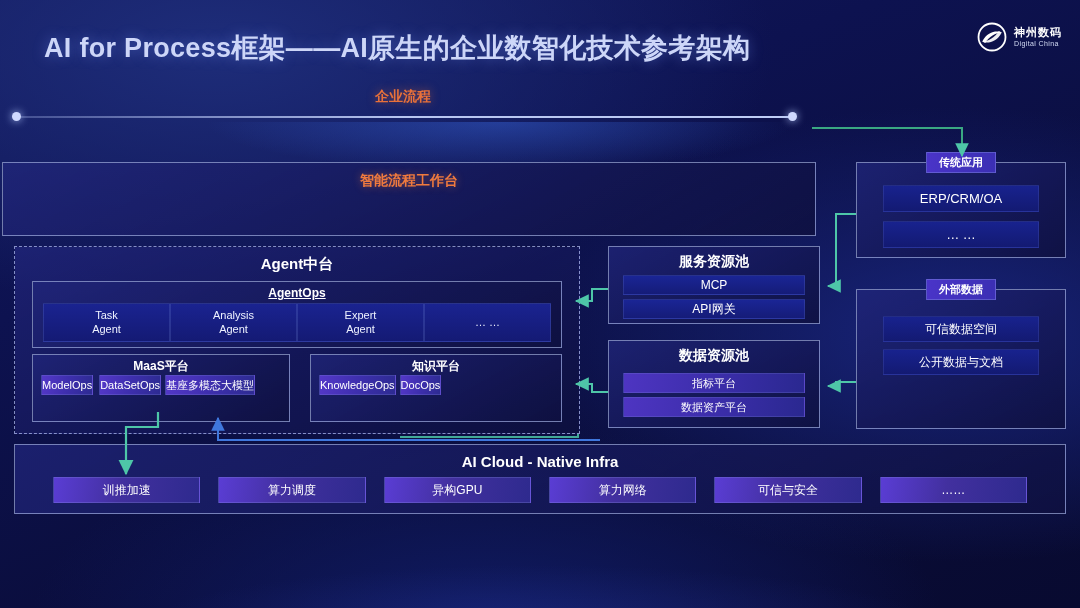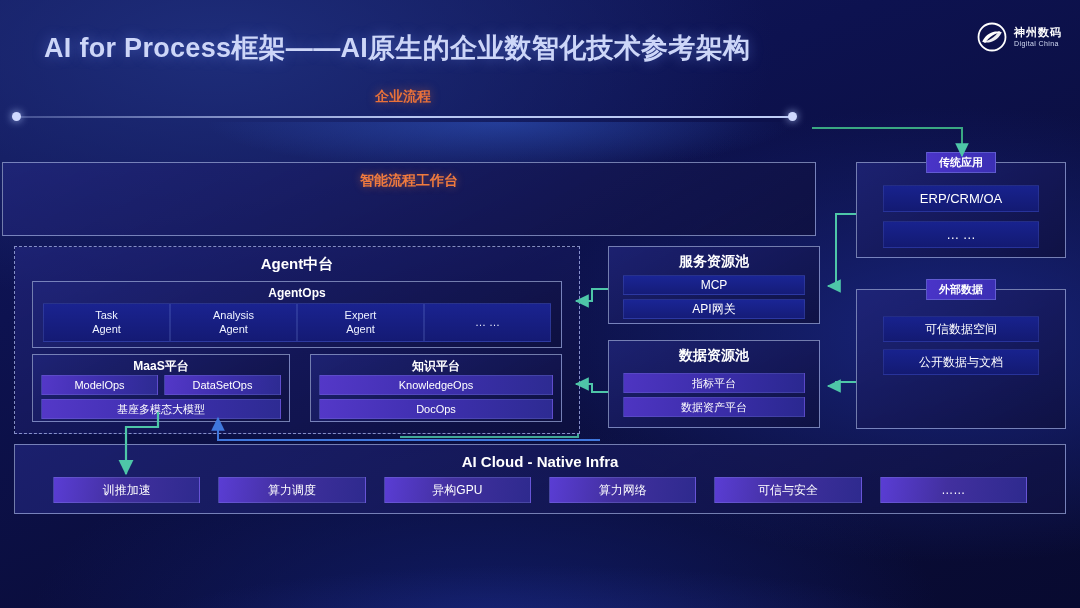--- a/index.html
+++ b/index.html
@@ -99,33 +99,33 @@
 
   
   #agent-platform {
     left: 14px; top: 246px; width: 566px; height: 188px;
     border: 1px dashed rgba(178,190,240,.72);
     background: linear-gradient(155deg, rgba(36,40,130,.62) 0%, rgba(20,23,88,.74) 60%, rgba(13,15,62,.82) 100%);
   }
   .agent-title { position:absolute; left:0; right:0; top: 8px; text-align:center; font-size: 15px; font-weight: 700; color:#fff; }
 
   #agentops { left: 32px; top: 281px; width: 530px; height: 67px; }
-  .ops-title { position:absolute; left:0; right:0; top: 4px; text-align:center; font-size: 12px; font-weight: 700; color:#fff; }
+  .ops-title { position:absolute; left:0; right:0; top: 4px; text-align:center; font-size: 12px; font-weight: 700; color:#fff;text-decoration:underline; }
   .ops-row { position:absolute; left: 10px; right: 10px; top: 21px; display:flex; gap: 0; }
   .ops-box {
     flex: 1; height: 39px; display:flex; flex-direction: column; align-items:center; justify-content:center;
     font-size: 11px; color: #eef2ff; line-height: 1.22; font-weight: 400;
     background: linear-gradient(180deg, #1a2390 0%, #141a74 100%);
     border: 1px solid rgba(120,140,220,.22);
   }
 
   #maas { left: 32px; top: 354px; width: 258px; height: 68px; }
   #knowledge { left: 310px; top: 354px; width: 252px; height: 68px; }
   .plat-title { position:absolute; left:0; right:0; top: 3px; text-align:center; font-size: 12px; font-weight: 700; color:#fff; }
-  .plat-rows { position: absolute; left: 8px; right: 8px; top: 20px; display:flex; flex-direction: column; gap: 4px; }
+  .plat-rows { position: absolute; left: 8px; right: 8px; top: 20px; display:flex; flex-direction: row; gap: 4px; }
   .plat-pair { display: flex; gap: 6px; }
   .plat-chip {
     flex: 1; height: 20px; display:flex; align-items:center; justify-content:center;
     font-size: 11px; color: #ffffff; font-weight: 400;
     background: linear-gradient(100deg, #5438c8 0%, #3e2fae 50%, #2d2b92 100%);
     border: 1px solid rgba(140,155,225,.22);
   }
 
   
   #service-pool { left: 608px; top: 246px; width: 212px; height: 78px; }

